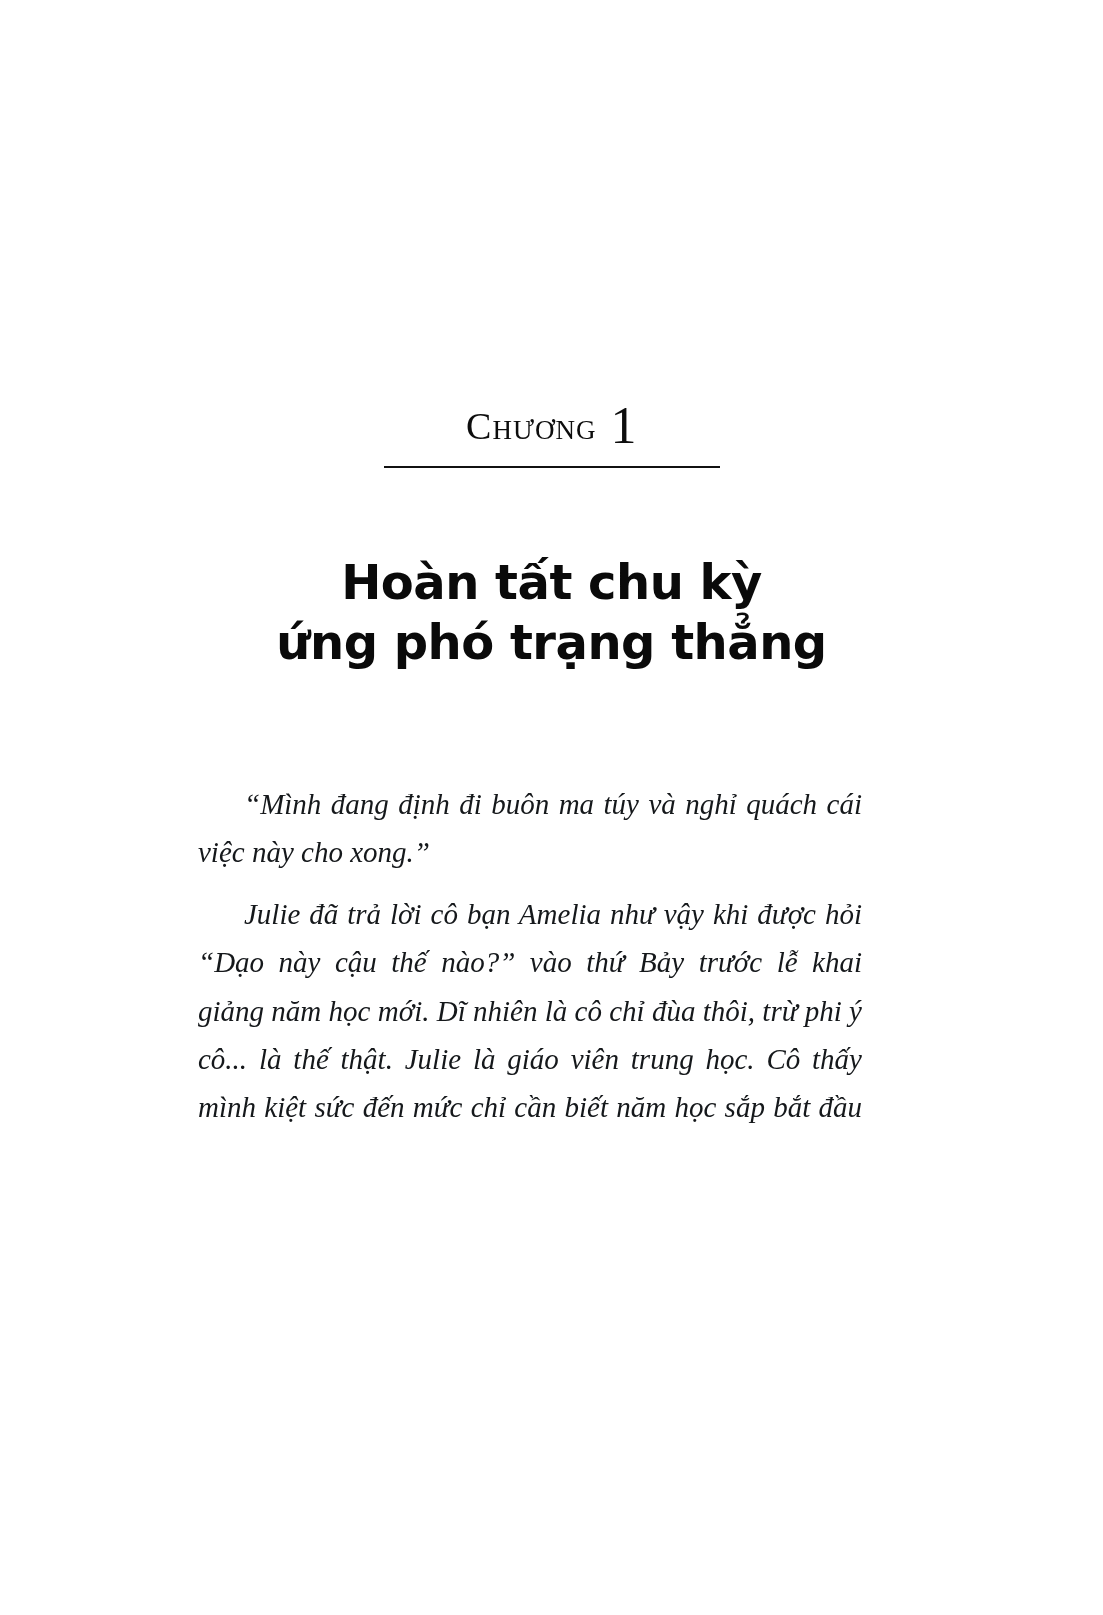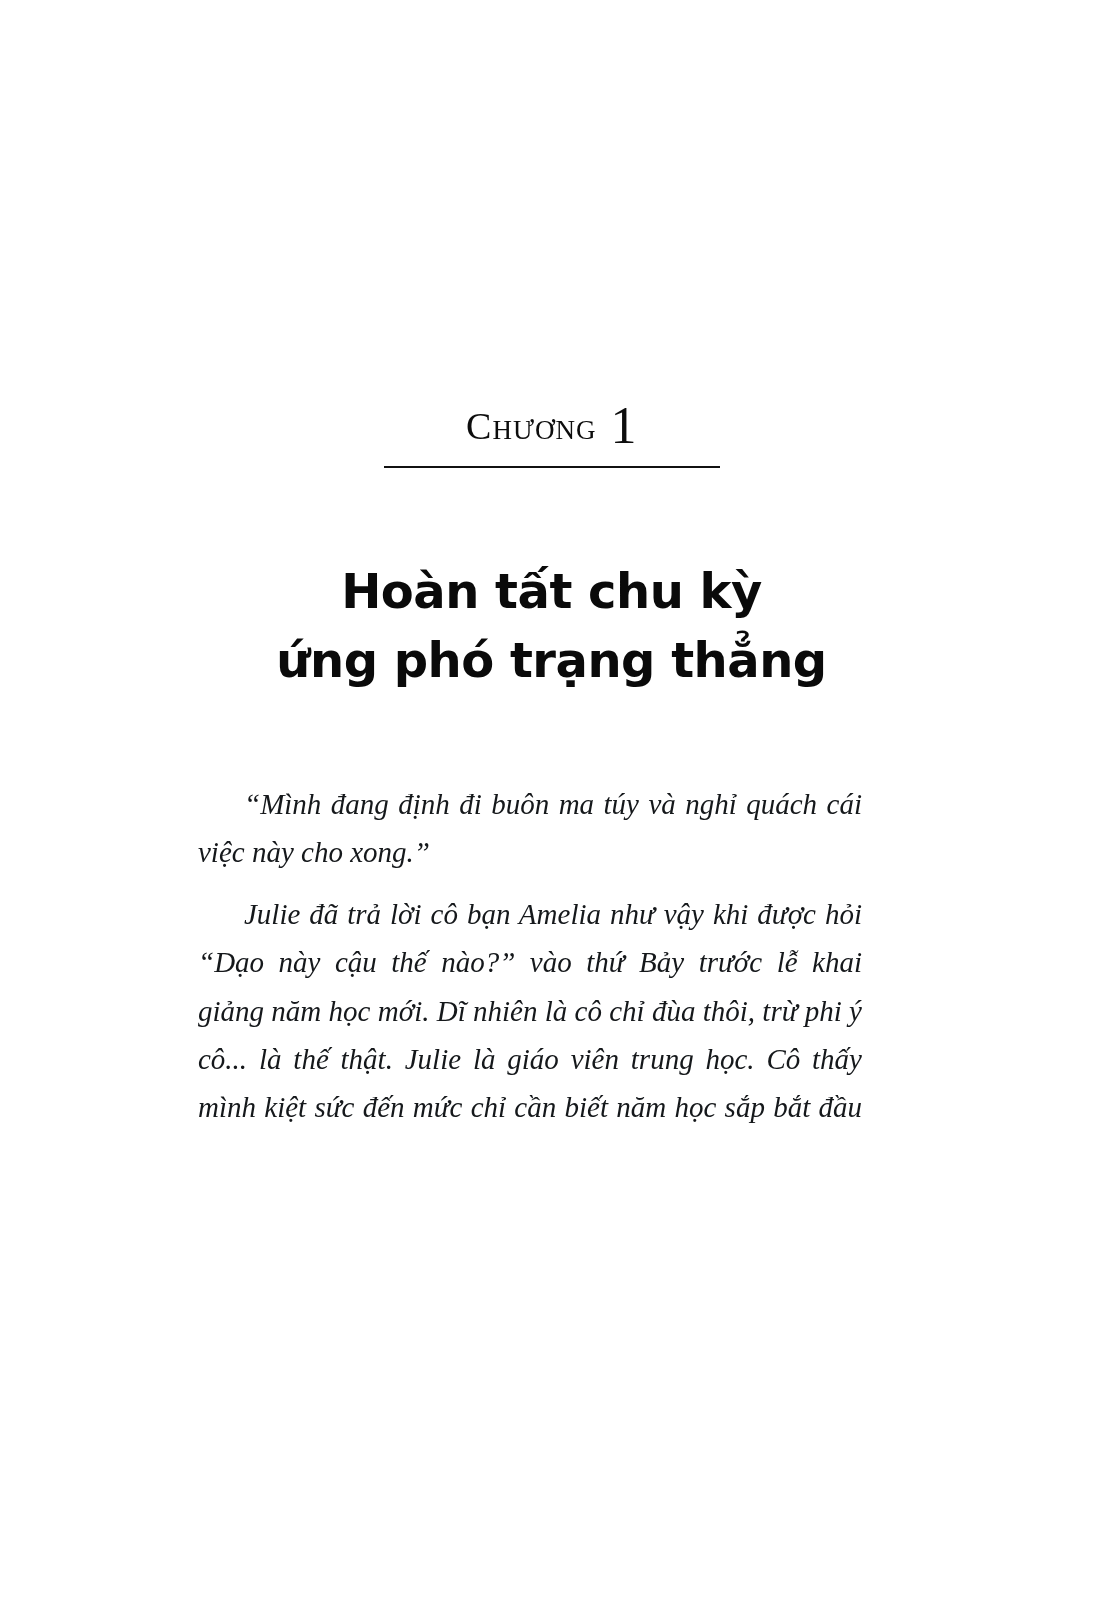--- a/index.html
+++ b/index.html
@@ -62,21 +62,20 @@
     text-align: center;
     font-family: "DejaVu Sans", sans-serif;
     font-weight: bold;
     font-size: 48px;
     line-height: 1.25;
     color: #0a0a0a;
     letter-spacing: -0.5px;
   }
   .chapter-title .tl {
     display: block;
-    margin-top: 9px;
   }
 
   
   .body-text {
     position: absolute;
     left: 198px;
     top: 780px;
     width: 680px;
     font-family: "Liberation Serif", serif;
     font-style: italic;

